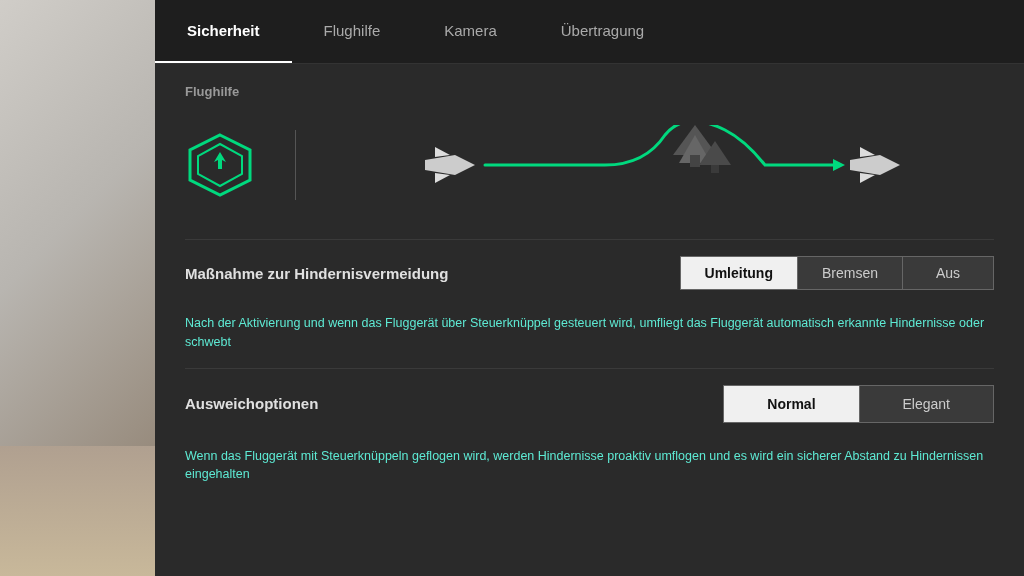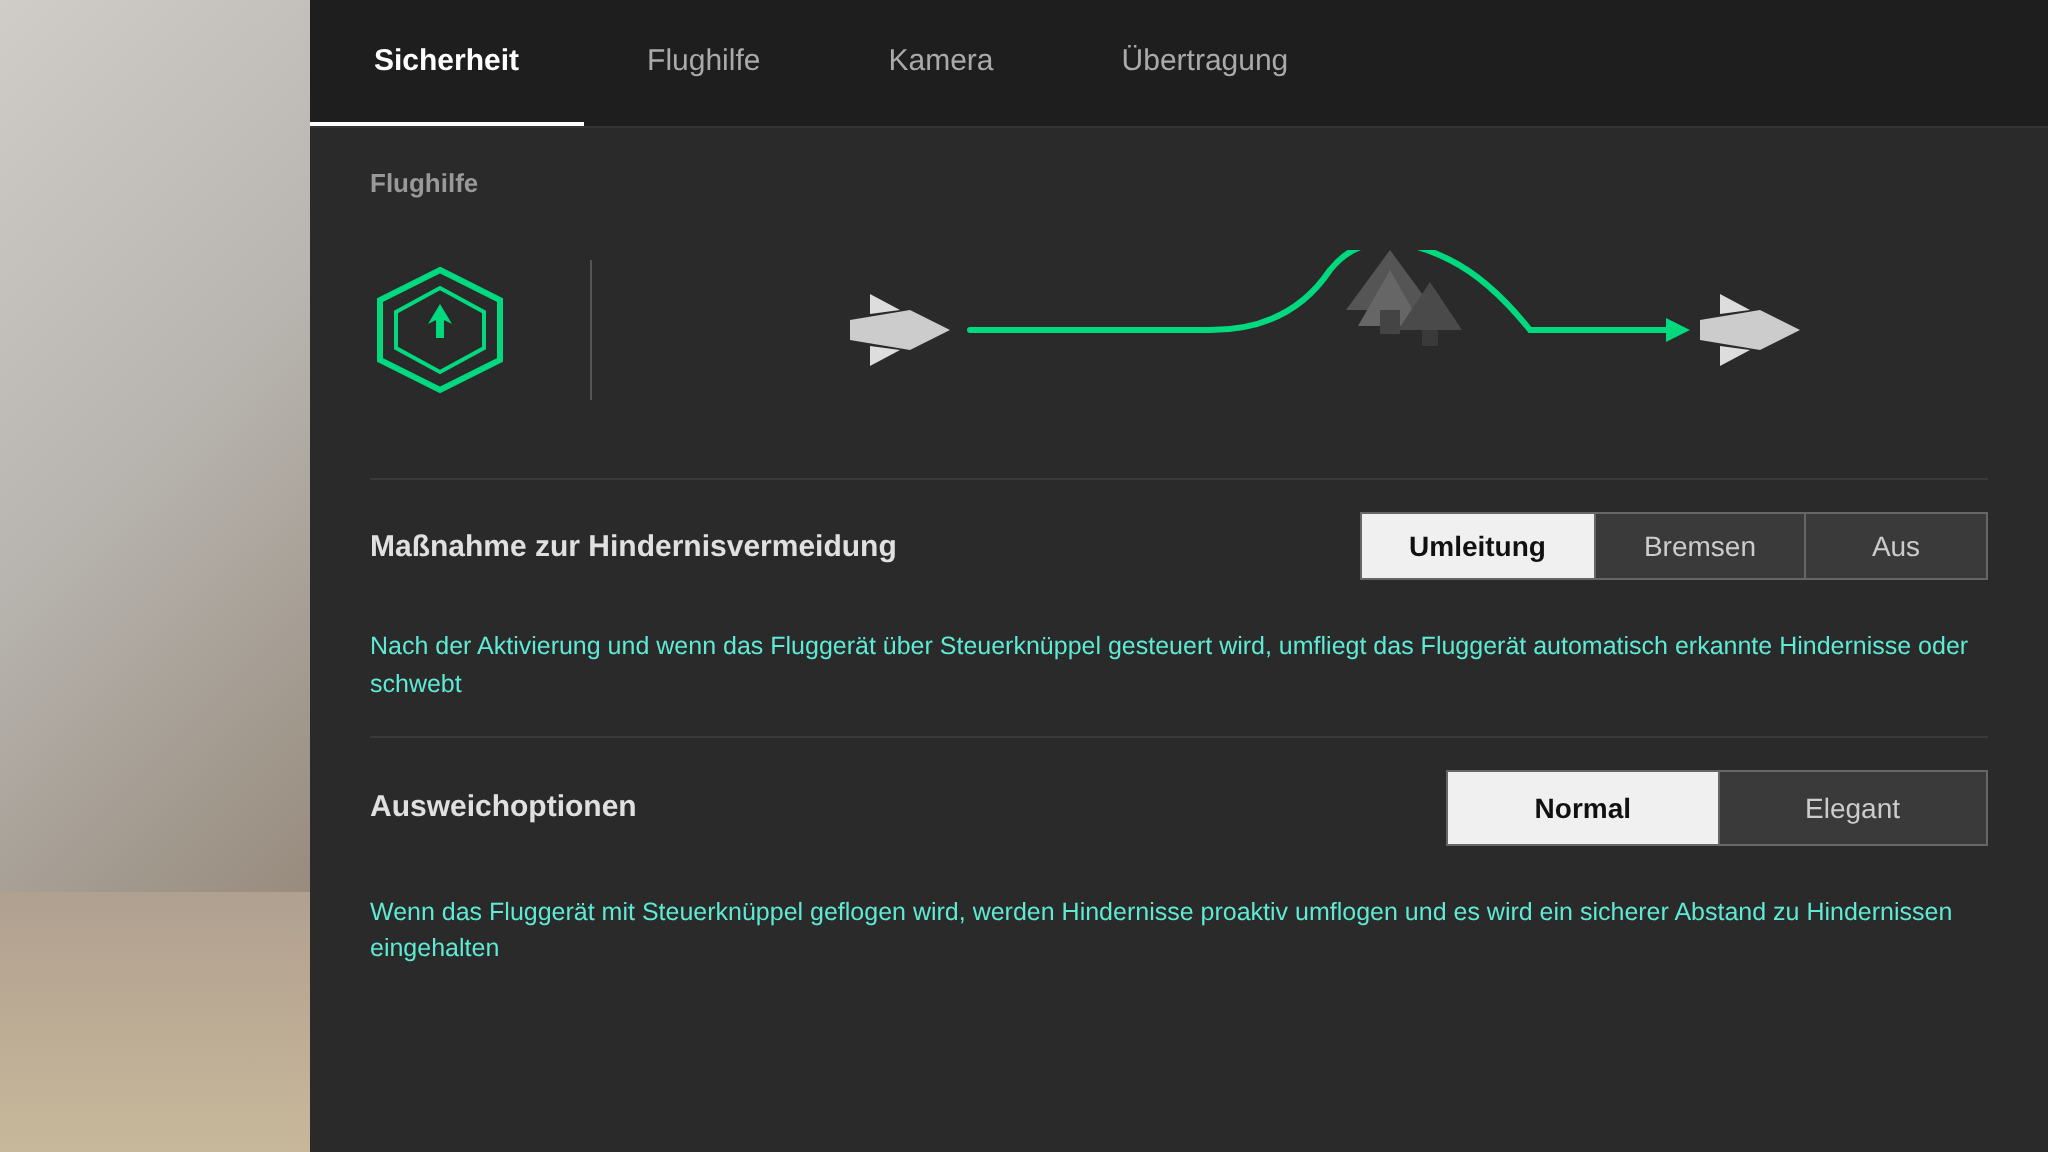--- a/index.html
+++ b/index.html
@@ -241,16 +241,16 @@
     </div>
     <div class="setting-description">Nach der Aktivierung und wenn das Fluggerät über Steuerknüppel gesteuert wird, umfliegt das Fluggerät automatisch erkannte Hindernisse oder schwebt</div>
 
     <div class="setting-row">
       <span class="setting-label">Ausweichoptionen</span>
       <div class="button-group">
         <button class="btn-option wide active">Normal</button>
         <button class="btn-option wide">Elegant</button>
       </div>
     </div>
-    <div class="setting-description">Wenn das Fluggerät mit Steuerknüppel geflogen wird, werden Hindernisse proaktiv umflogen und es wird ein sicherer Abstand zu Hindernissen eingehalten</div>
+    <div class="setting-description">Wenn das Fluggerät mit Steuerknüppeln geflogen wird, werden Hindernisse proaktiv umflogen und es wird ein sicherer Abstand zu Hindernissen eingehalten</div>
 
   </div>
 </div>
 
 </body></html>

